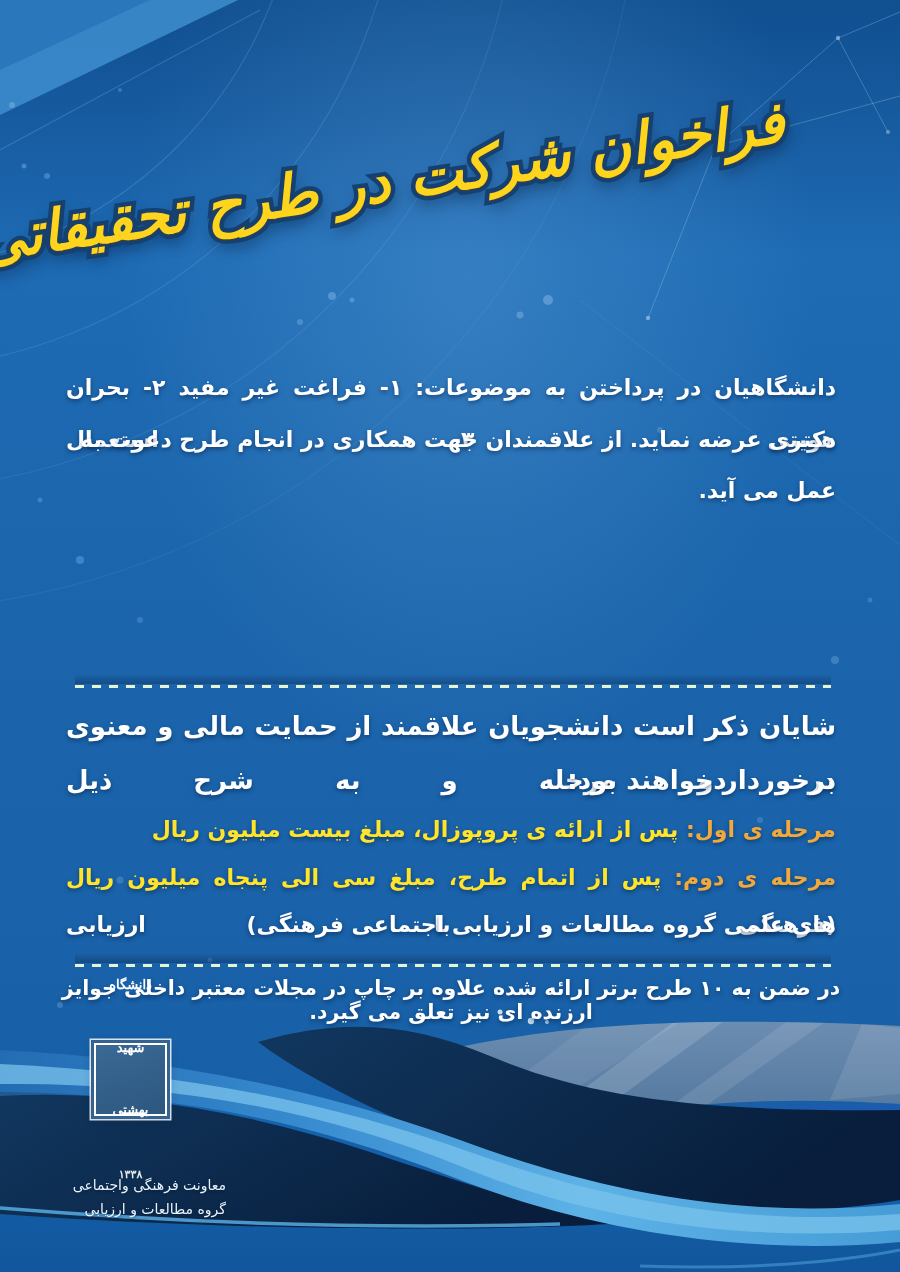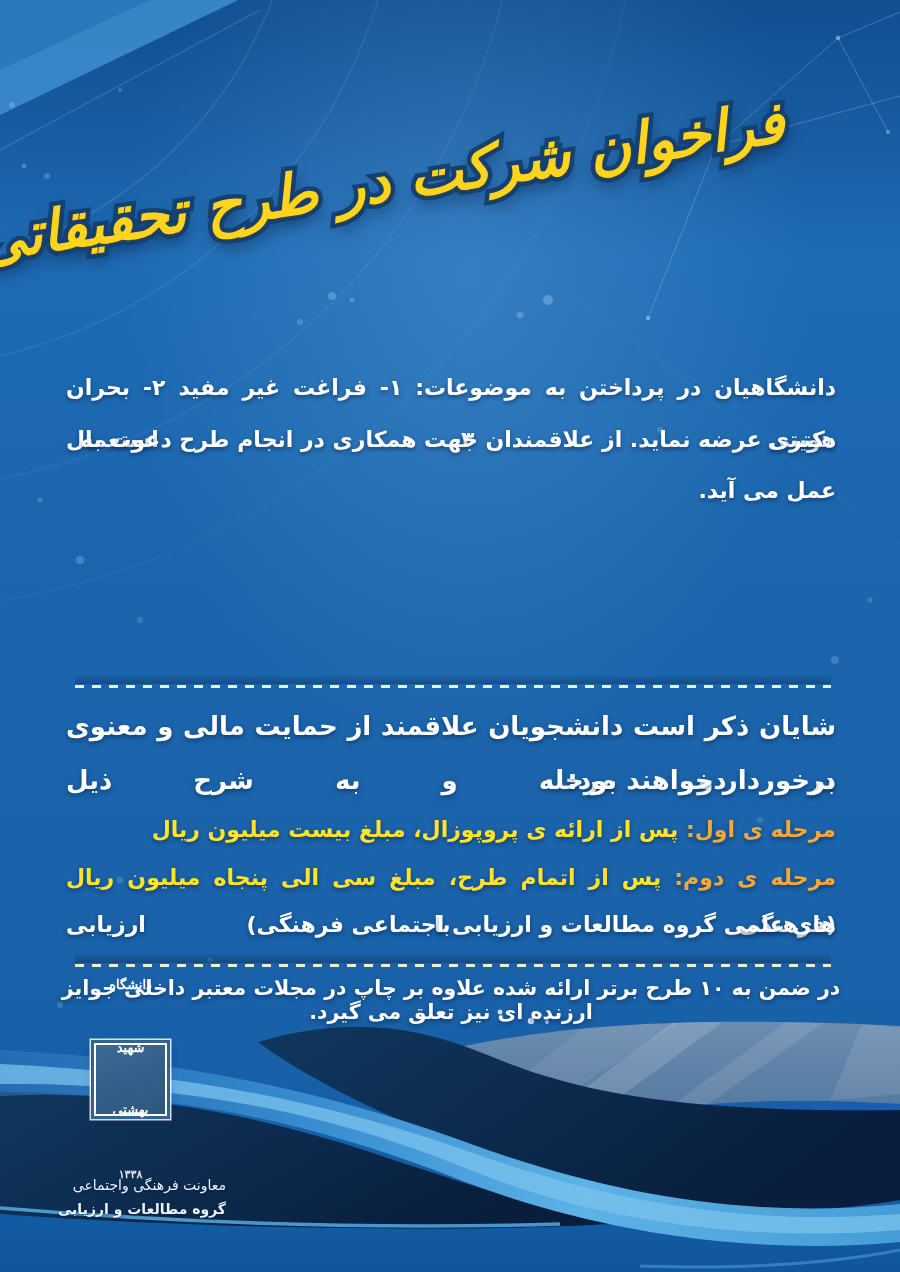--- a/index.html
+++ b/index.html
@@ -44,21 +44,21 @@
     border:2px solid #fdfdfd;box-sizing:border-box;
     box-shadow:0 0 0 3px #35628f,0 0 0 4.5px rgba(250,252,255,.85),0 3px 10px rgba(8,28,58,.45);
     background:linear-gradient(160deg,#3a6995,#2c577f);
     display:flex;flex-direction:column;align-items:center;justify-content:center;
     color:#fff;font-family:"DejaVu Serif",serif;font-weight:bold;direction:rtl;gap:48px;}
   .logo .lg-ln{font-size:13px;line-height:14.5px;text-align:center;}
   .logo .lg-yr{font-size:11px;letter-spacing:2px;margin-top:2px;opacity:.9;}
   .footer-line{position:absolute;left:36px;width:190px;text-align:right;direction:rtl;
     color:#eaf3fb;font-size:14px;font-weight:normal;text-shadow:0 1px 3px rgba(8,30,60,.55);z-index:4;}
   .f1{top:1177px;}
-  .f2{top:1201px;font-weight:bold;}
+  .f2{top:1201px;}
 </style>
 </head>
 <body>
 
 <div class="poster">
 
   <svg class="bg-art" viewBox="0 0 900 1272" width="900" height="1272" aria-hidden="true">
     <defs>
       <radialGradient id="glow" cx="52%" cy="22%" r="55%">
         <stop offset="0%" stop-color="#7ab9eb" stop-opacity="0.25"></stop>

